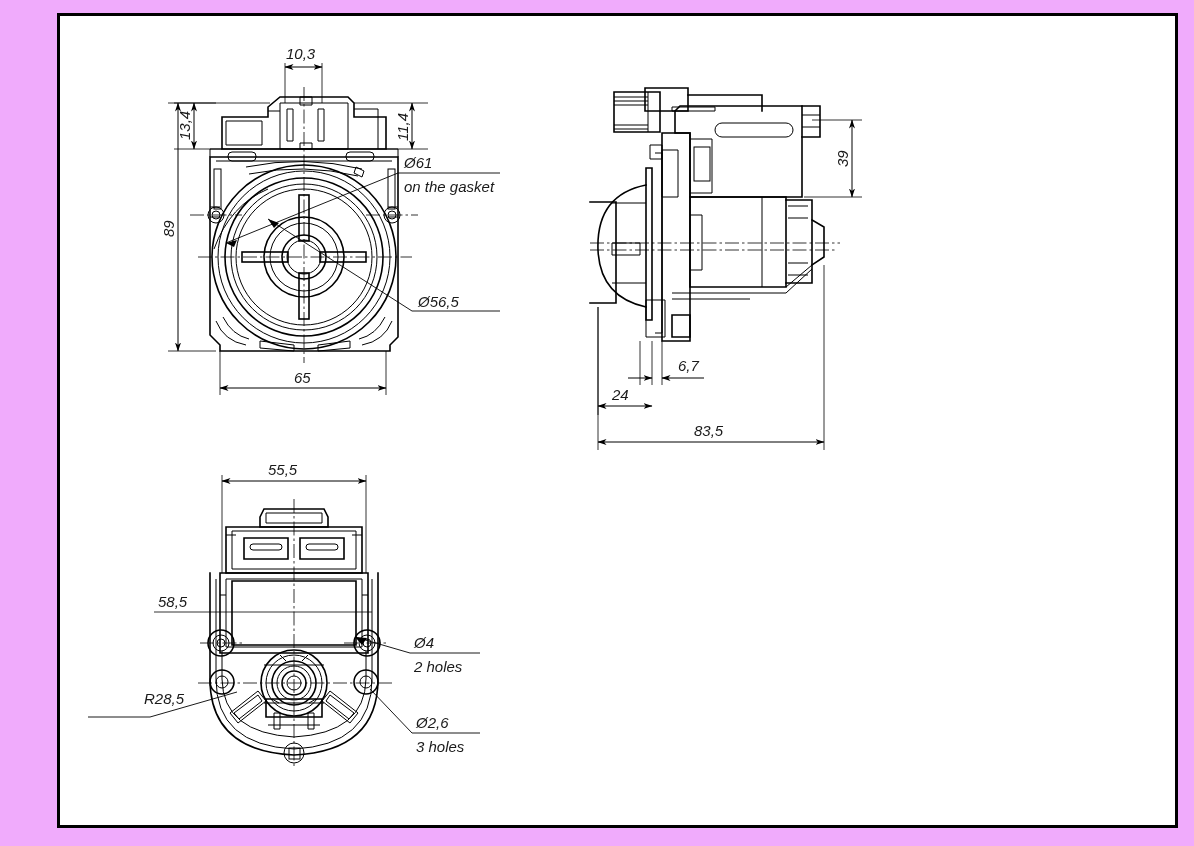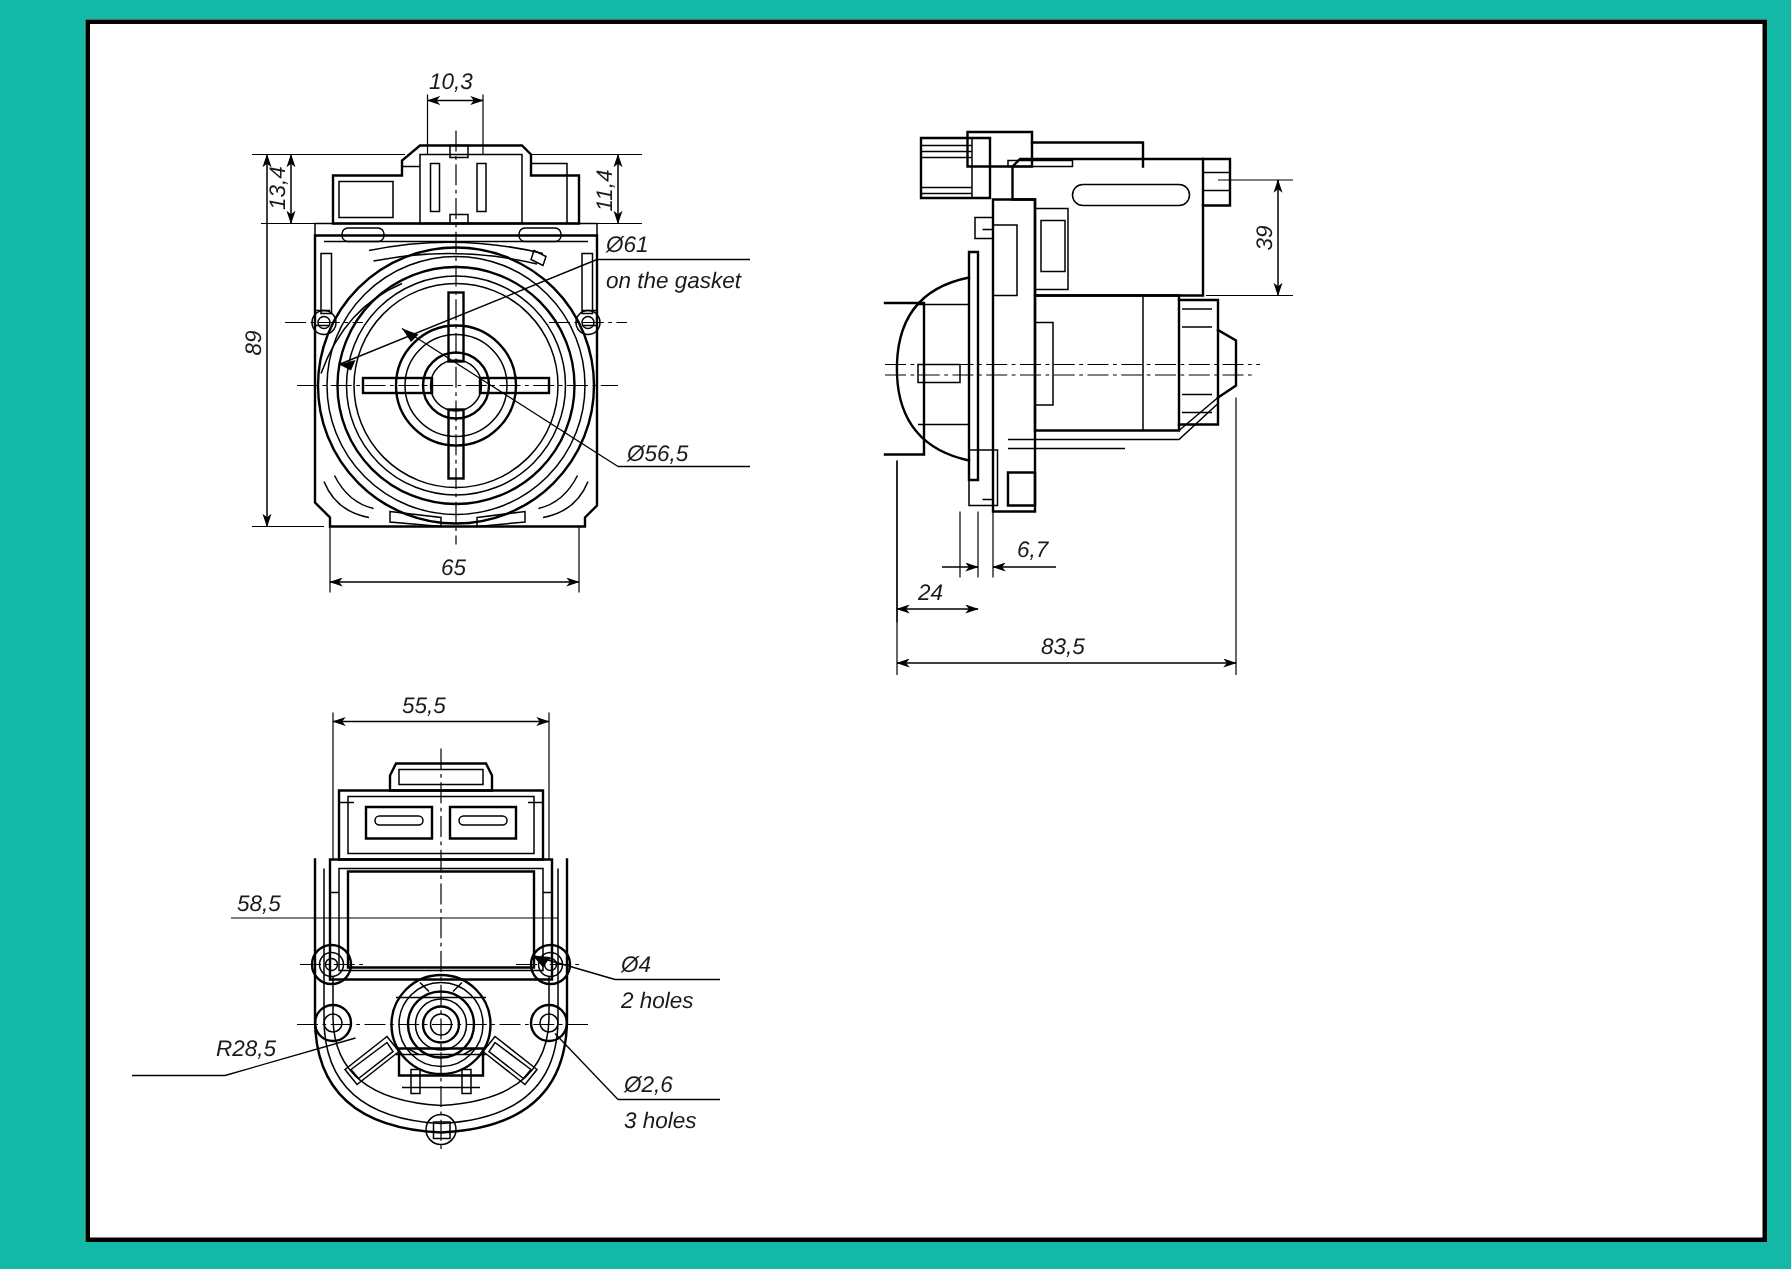--- a/index.html
+++ b/index.html
@@ -11,21 +11,21 @@
   body {
     width: 1194px;
     height: 846px;
     font-family: "Liberation Sans", sans-serif;
     overflow: hidden;
   }
   #sheet {
     position: relative;
     width: 1194px;
     height: 846px;
-    background: #14b8a6;
+    background: #f0abfc;
   }
   #drawing-frame {
     position: absolute;
     left: 57px;
     top: 13px;
     width: 1121px;
     height: 815px;
     border: 3px solid #000;
     box-sizing: border-box;
     background: #ffffff;

